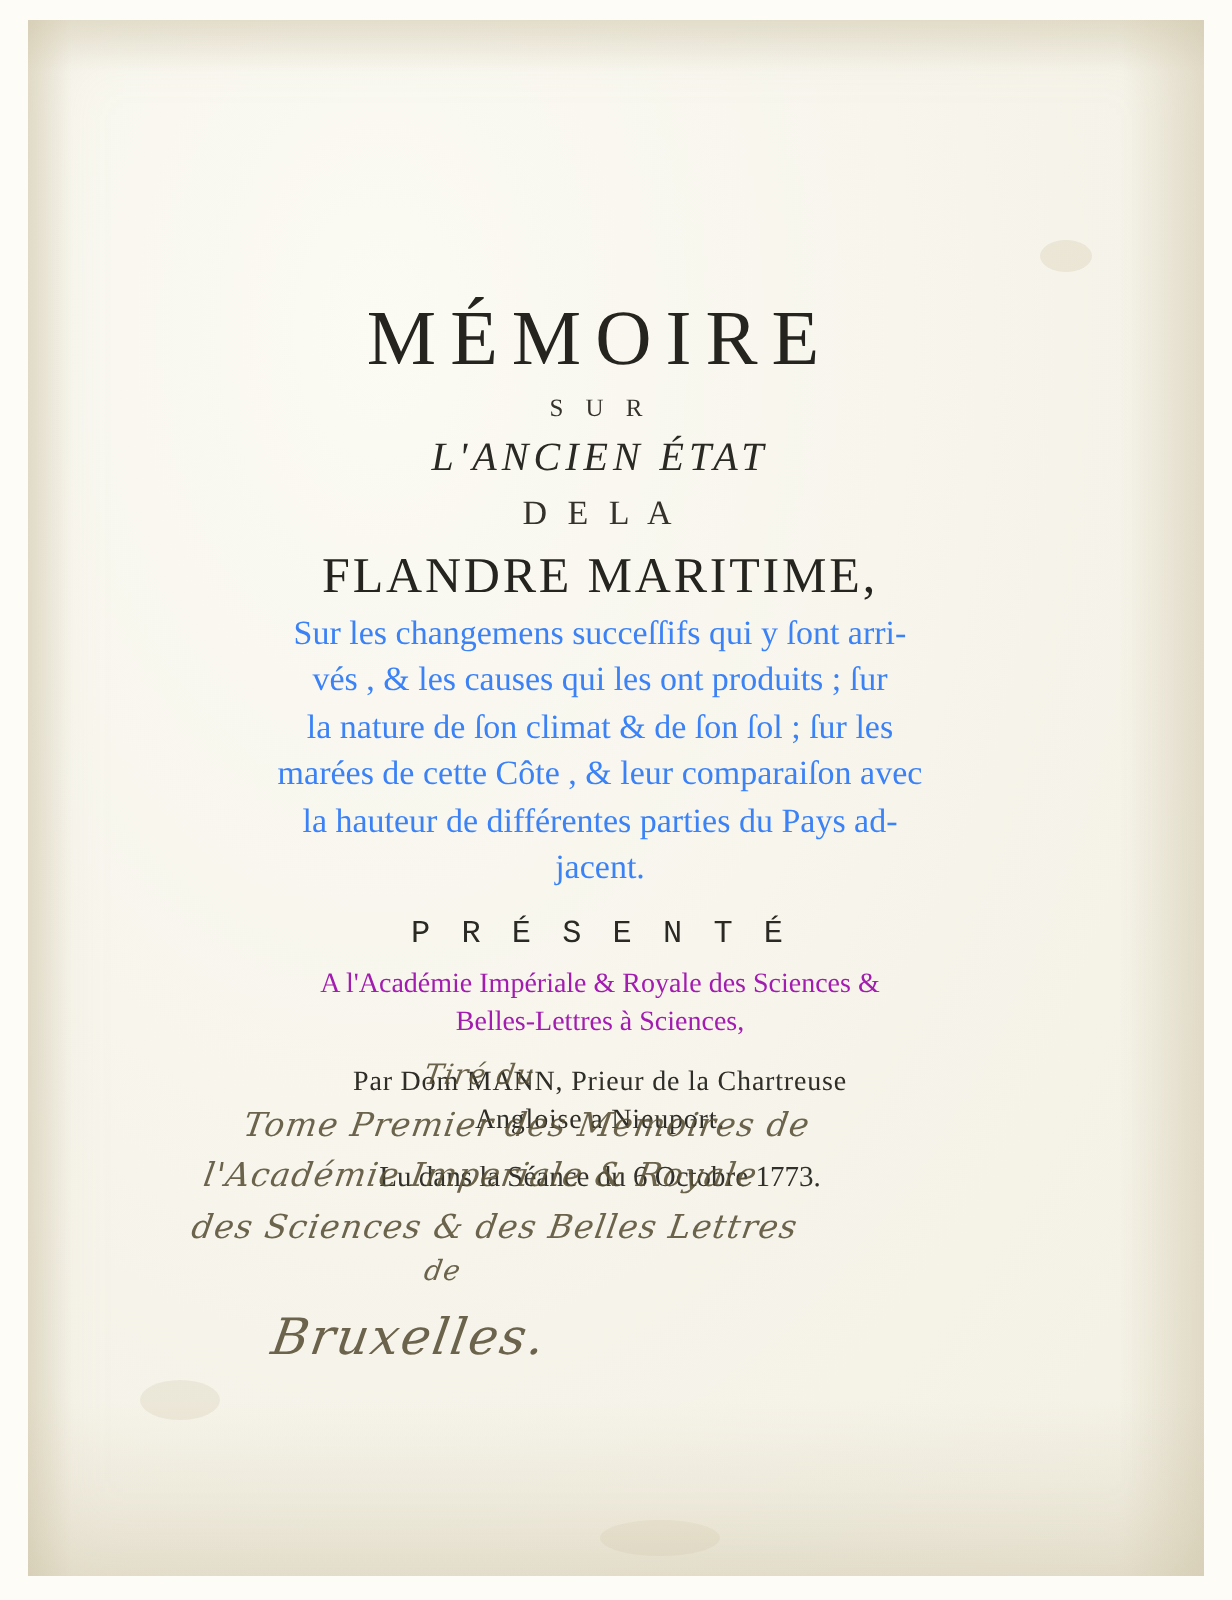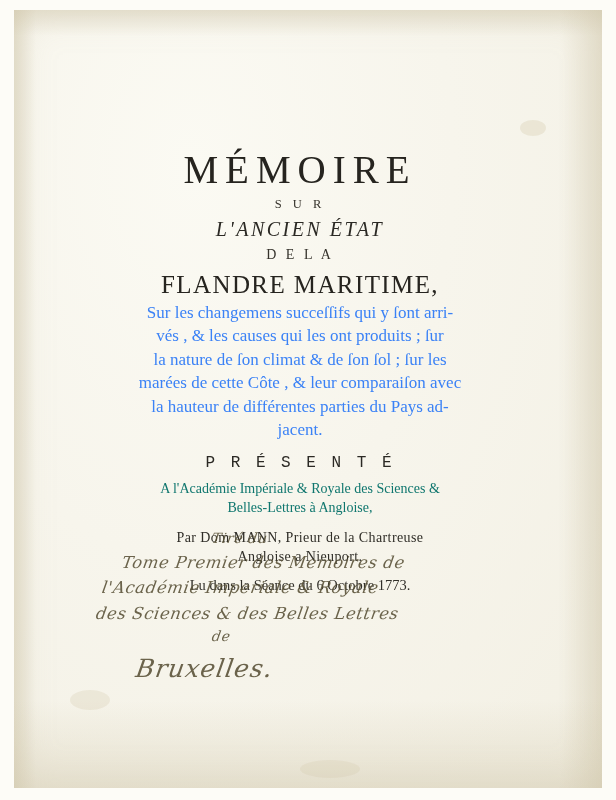--- a/index.html
+++ b/index.html
@@ -93,21 +93,21 @@
     color: #35322b;
   }
   .title-sub {
     font-style: italic;
     font-size: 20px;
     letter-spacing: 2.5px;
     margin: 0 0 6px 0;
     color: #2b2924;
   }
   .label-dela {
-    font-size: 14px;
+    font-size: 17px;
     letter-spacing: 3px;
     margin: 0 0 8px 0;
     color: #35322b;
   }
   .title-second {
     font-size: 25px;
     letter-spacing: 1.4px;
     margin: 0 0 2px 0;
     color: #26241f;
   }
@@ -130,21 +130,21 @@
     letter-spacing: 3px;
     margin: 8px 0 8px 0;
     color: #2b2924;
     font-family: Liberation Mono, monospace;
   }
 
   .acad {
     font-size: 14px;
     line-height: 1.35;
     margin: 8px 0 12px 0;
-    color: #0f766e;
+    color: #a21caf;
   }
   .acad .ln { display: block; }
 
   .author {
     font-size: 14px;
     line-height: 1.35;
     letter-spacing: 0.4px;
     margin: 0 0 10px 0;
     color: #2f2d27;
   }
@@ -221,21 +221,21 @@
       <span class="ln">la nature de ſon climat &amp; de ſon ſol ; ſur les</span>
       <span class="ln">marées de cette Côte , &amp; leur comparaiſon avec</span>
       <span class="ln">la hauteur de différentes parties du Pays ad-</span>
       <span class="ln">jacent.</span>
     </div>
 
     <div class="presente">P R É S E N T É</div>
 
     <div class="acad">
       <span class="ln">A l'Académie Impériale &amp; Royale des Sciences &amp;</span>
-      <span class="ln">Belles-Lettres à Angloise,</span>
+      <span class="ln">Belles-Lettres à Sciences,</span>
     </div>
 
     <div class="author">
       <span class="ln">Par Dom MANN, Prieur de la Chartreuse</span>
       <span class="ln">Angloise a Nieuport.</span>
     </div>
 
     <div class="reading">Lu dans la Séance du 6 Octobre 1773.</div>
   </div>
 

